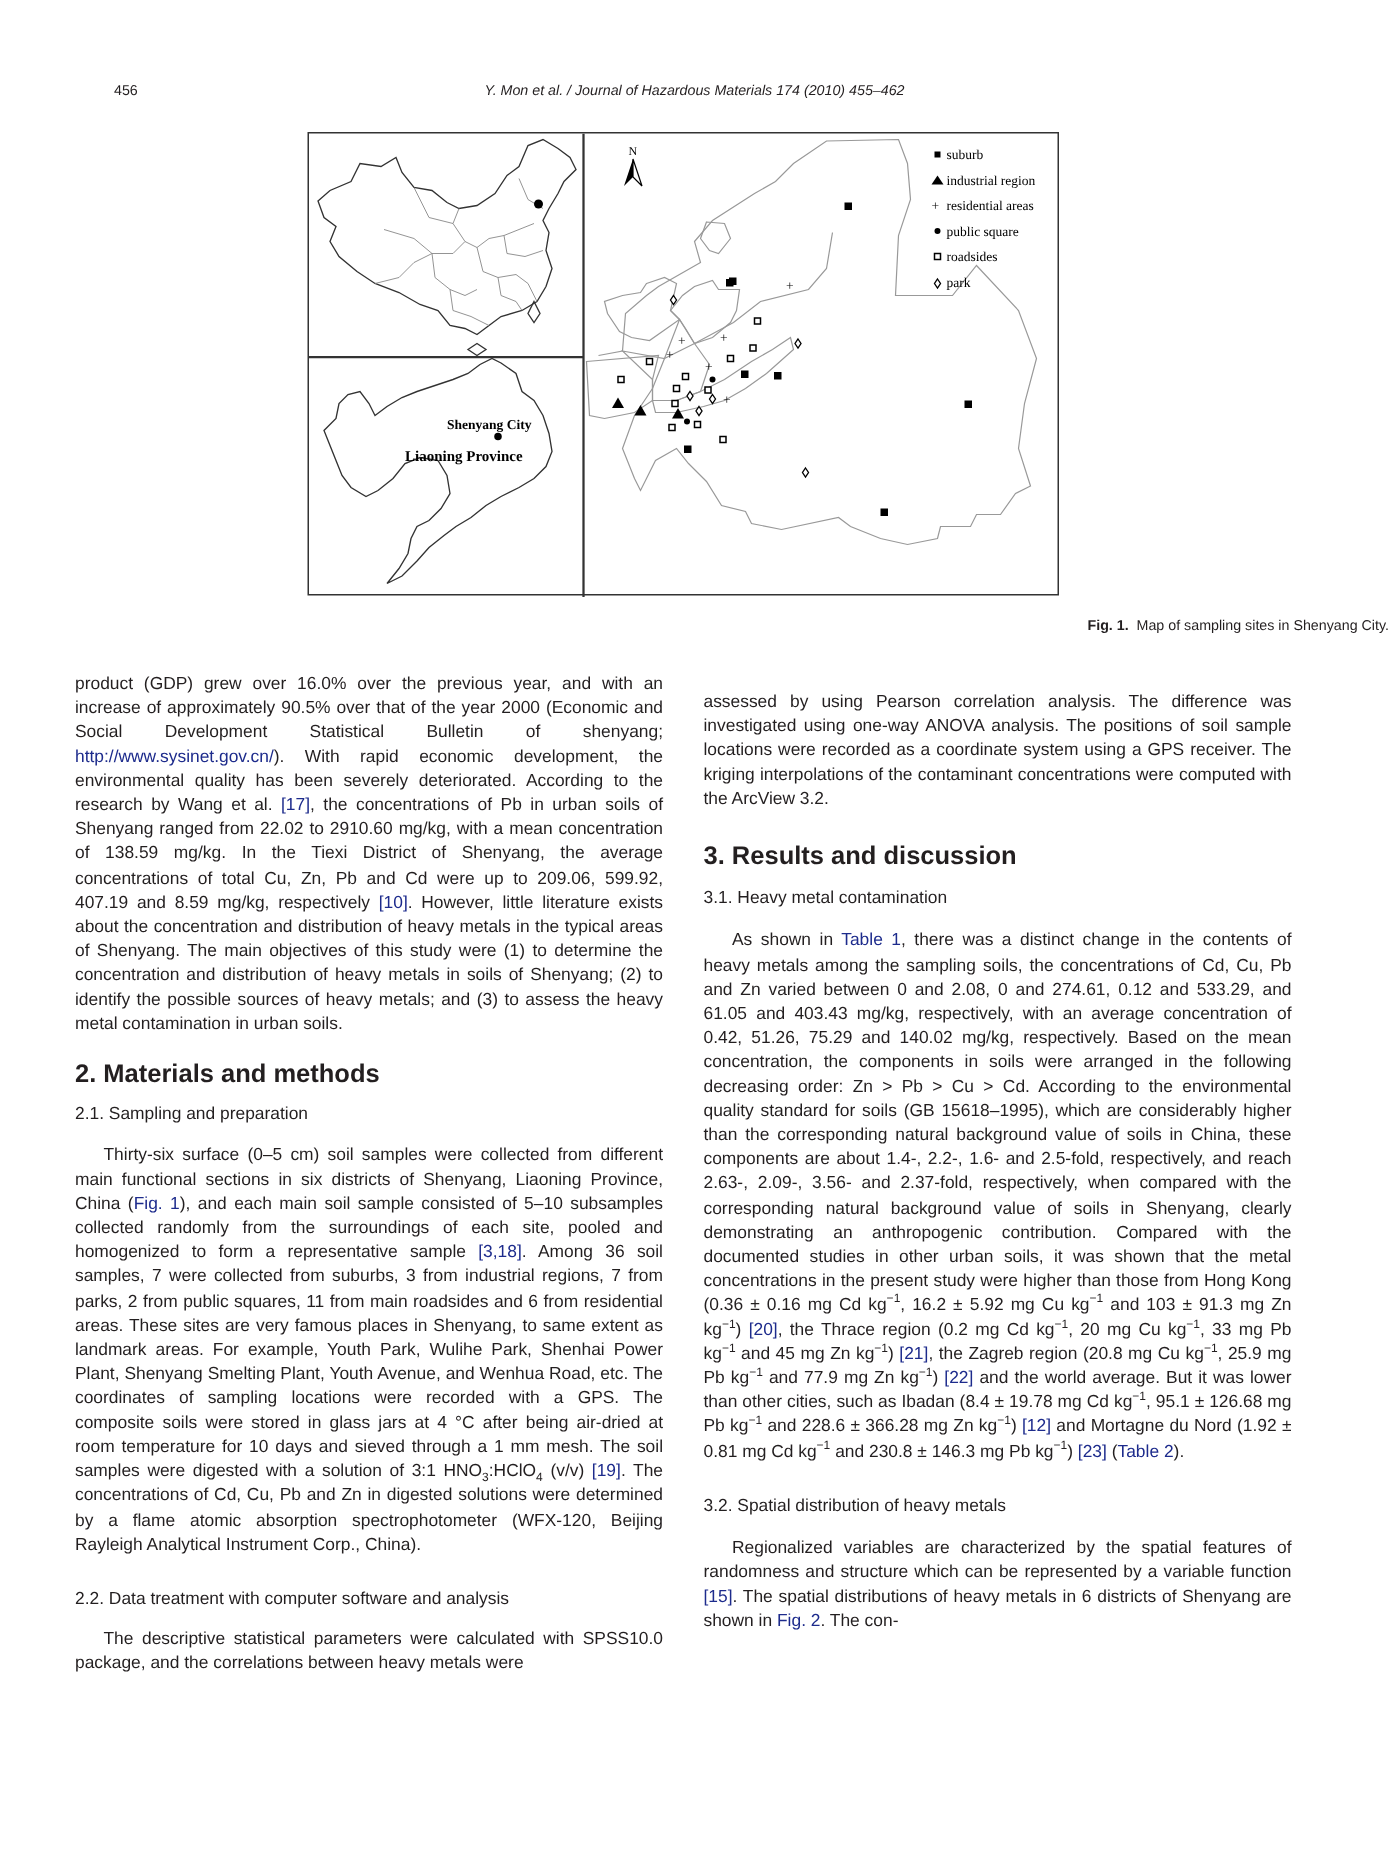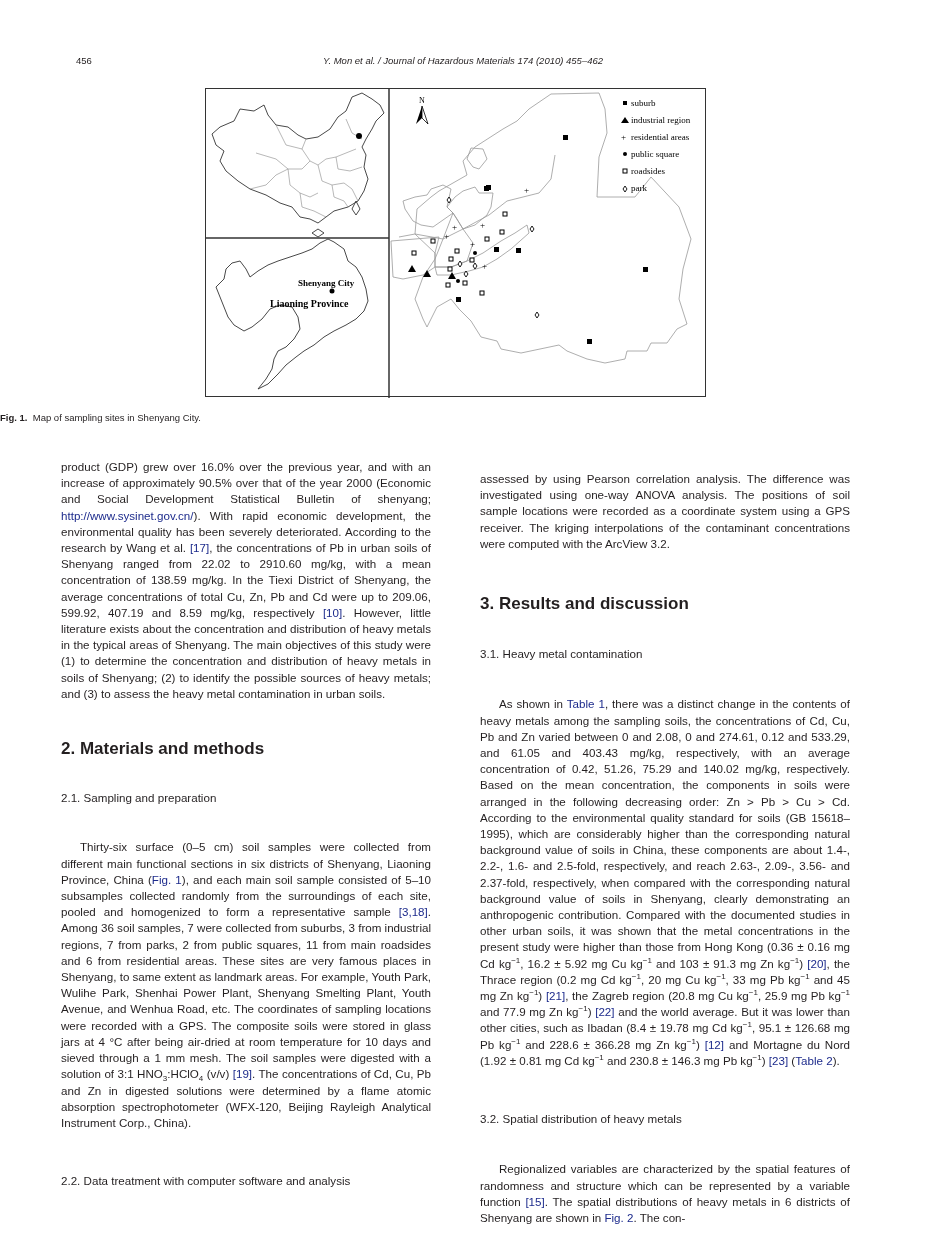--- a/index.html
+++ b/index.html
@@ -5,28 +5,28 @@
   html, body { margin: 0; padding: 0; background: #ffffff; }
   body { width: 926px; height: 1234px; position: relative; overflow: hidden;
          font-family: "Liberation Serif", "DejaVu Serif", serif; color: #231f20; }
   .running-head { position: absolute; top: 55px; left: 0; width: 926px; height: 16px;
                   font-family: "Liberation Sans", "DejaVu Sans", sans-serif; font-size: 9.5px; }
   .page-num { position: absolute; left: 50px; top: 0; margin-left: 26px; }
   .journal { position: absolute; left: 0; width: 926px; text-align: center; top: 0; font-style: italic; }
   .figure { position: absolute; left: 205px; top: 88px; width: 501px; height: 309px;
             border: 1px solid #333; box-sizing: border-box; background: #fff; }
   .fig-svg { position: absolute; left: 0; top: 0; }
-  .caption { position: absolute; top: 412px; left: 0; width: 926px; text-align: left;
+  .caption { position: absolute; top: 412px; left: 0; width: 926px; text-align: right;
              font-family: "Liberation Sans", "DejaVu Sans", sans-serif; font-size: 9.5px; }
   .caption b { font-weight: bold; }
   .col { position: absolute; width: 392px; font-family: "Liberation Sans", "DejaVu Sans", sans-serif;
          font-size: 11.6px; line-height: 16.2px; text-align: justify; }
   .col-left { left: 50px; top: 448px; }
   .col-right { left: 469px; top: 460px; }
-  .col p { margin: 11px; }
+  .col p { margin: 0; }
   .col p.indent { text-indent: 19px; }
   .sec-h { font-weight: bold; font-size: 17px; margin: 0; }
   .sub-h { margin: 0; }
   .link { color: #1d2b8c; }
   .gap-md { height: 17px; }
   sup { font-size: 8px; line-height: 0; }
   sub { font-size: 8px; line-height: 0; }
   .map-label { font-family: "Liberation Serif", "DejaVu Serif", serif; }
 </style>
 </head>
@@ -171,20 +171,21 @@
   <p><span>product (GDP) grew over 16.0% over the previous year, and with an increase of approximately 90.5% over that of the year 2000 (Economic and Social Development Statistical Bulletin of shenyang; </span><span class="link">http://www.sysinet.gov.cn/</span><span>). With rapid economic development, the environmental quality has been severely deteriorated. According to the research by Wang et al. </span><span class="link">[17]</span><span>, the concentrations of Pb in urban soils of Shenyang ranged from 22.02 to 2910.60 mg/kg, with a mean concentration of 138.59 mg/kg. In the Tiexi District of Shenyang, the average concentrations of total Cu, Zn, Pb and Cd were up to 209.06, 599.92, 407.19 and 8.59 mg/kg, respectively </span><span class="link">[10]</span><span>. However, little literature exists about the concentration and distribution of heavy metals in the typical areas of Shenyang. The main objectives of this study were (1) to determine the concentration and distribution of heavy metals in soils of Shenyang; (2) to identify the possible sources of heavy metals; and (3) to assess the heavy metal contamination in urban soils.</span></p>
   <div class="gap-md"></div>
   <p class="sec-h">2.  Materials and methods</p>
   <div style="height:11px"></div>
   <p class="sub-h">2.1.  Sampling and preparation</p>
   <div style="height:11px"></div>
   <p class="indent"><span>Thirty-six surface (0–5 cm) soil samples were collected from different main functional sections in six districts of Shenyang, Liaoning Province, China (</span><span class="link">Fig. 1</span><span>), and each main soil sample consisted of 5–10 subsamples collected randomly from the surroundings of each site, pooled and homogenized to form a representative sample </span><span class="link">[3,18]</span><span>. Among 36 soil samples, 7 were collected from suburbs, 3 from industrial regions, 7 from parks, 2 from public squares, 11 from main roadsides and 6 from residential areas. These sites are very famous places in Shenyang, to same extent as landmark areas. For example, Youth Park, Wulihe Park, Shenhai Power Plant, Shenyang Smelting Plant, Youth Avenue, and Wenhua Road, etc. The coordinates of sampling locations were recorded with a GPS. The composite soils were stored in glass jars at 4 °C after being air-dried at room temperature for 10 days and sieved through a 1 mm mesh. The soil samples were digested with a solution of 3:1 HNO</span><sub>3</sub><span>:HClO</span><sub>4</sub><span> (v/v) </span><span class="link">[19]</span><span>. The concentrations of Cd, Cu, Pb and Zn in digested solutions were determined by a flame atomic absorption spectrophotometer (WFX-120, Beijing Rayleigh Analytical Instrument Corp., China).</span></p>
   <div style="height:20px"></div>
   <p class="sub-h">2.2.  Data treatment with computer software and analysis</p>
   <div style="height:11px"></div>
+  <p class="indent">The descriptive statistical parameters were calculated with SPSS10.0 package, and the correlations between heavy metals were</p>
 </div>
 
 <div class="col col-right">
   <p>assessed by using Pearson correlation analysis. The difference was investigated using one-way ANOVA analysis. The positions of soil sample locations were recorded as a coordinate system using a GPS receiver. The kriging interpolations of the contaminant concentrations were computed with the ArcView 3.2.</p>
   <div style="height:22px"></div>
   <p class="sec-h">3.  Results and discussion</p>
   <div style="height:12px"></div>
   <p class="sub-h">3.1.  Heavy metal contamination</p>
   <div style="height:12px"></div>
   <p class="indent"><span>As shown in </span><span class="link">Table 1</span><span>, there was a distinct change in the contents of heavy metals among the sampling soils, the concentrations of Cd, Cu, Pb and Zn varied between 0 and 2.08, 0 and 274.61, 0.12 and 533.29, and 61.05 and 403.43 mg/kg, respectively, with an average concentration of 0.42, 51.26, 75.29 and 140.02 mg/kg, respectively. Based on the mean concentration, the components in soils were arranged in the following decreasing order: Zn &gt; Pb &gt; Cu &gt; Cd. According to the environmental quality standard for soils (GB 15618–1995), which are considerably higher than the corresponding natural background value of soils in China, these components are about 1.4-, 2.2-, 1.6- and 2.5-fold, respectively, and reach 2.63-, 2.09-, 3.56- and 2.37-fold, respectively, when compared with the corresponding natural background value of soils in Shenyang, clearly demonstrating an anthropogenic contribution. Compared with the documented studies in other urban soils, it was shown that the metal concentrations in the present study were higher than those from Hong Kong (0.36 ± 0.16 mg Cd kg</span><sup>−1</sup><span>, 16.2 ± 5.92 mg Cu kg</span><sup>−1</sup><span> and 103 ± 91.3 mg Zn kg</span><sup>−1</sup><span>) </span><span class="link">[20]</span><span>, the Thrace region (0.2 mg Cd kg</span><sup>−1</sup><span>, 20 mg Cu kg</span><sup>−1</sup><span>, 33 mg Pb kg</span><sup>−1</sup><span> and 45 mg Zn kg</span><sup>−1</sup><span>) </span><span class="link">[21]</span><span>, the Zagreb region (20.8 mg Cu kg</span><sup>−1</sup><span>, 25.9 mg Pb kg</span><sup>−1</sup><span> and 77.9 mg Zn kg</span><sup>−1</sup><span>) </span><span class="link">[22]</span><span> and the world average. But it was lower than other cities, such as Ibadan (8.4 ± 19.78 mg Cd kg</span><sup>−1</sup><span>, 95.1 ± 126.68 mg Pb kg</span><sup>−1</sup><span> and 228.6 ± 366.28 mg Zn kg</span><sup>−1</sup><span>) </span><span class="link">[12]</span><span> and Mortagne du Nord (1.92 ± 0.81 mg Cd kg</span><sup>−1</sup><span> and 230.8 ± 146.3 mg Pb kg</span><sup>−1</sup><span>) </span><span class="link">[23]</span><span> (</span><span class="link">Table 2</span><span>).</span></p>

